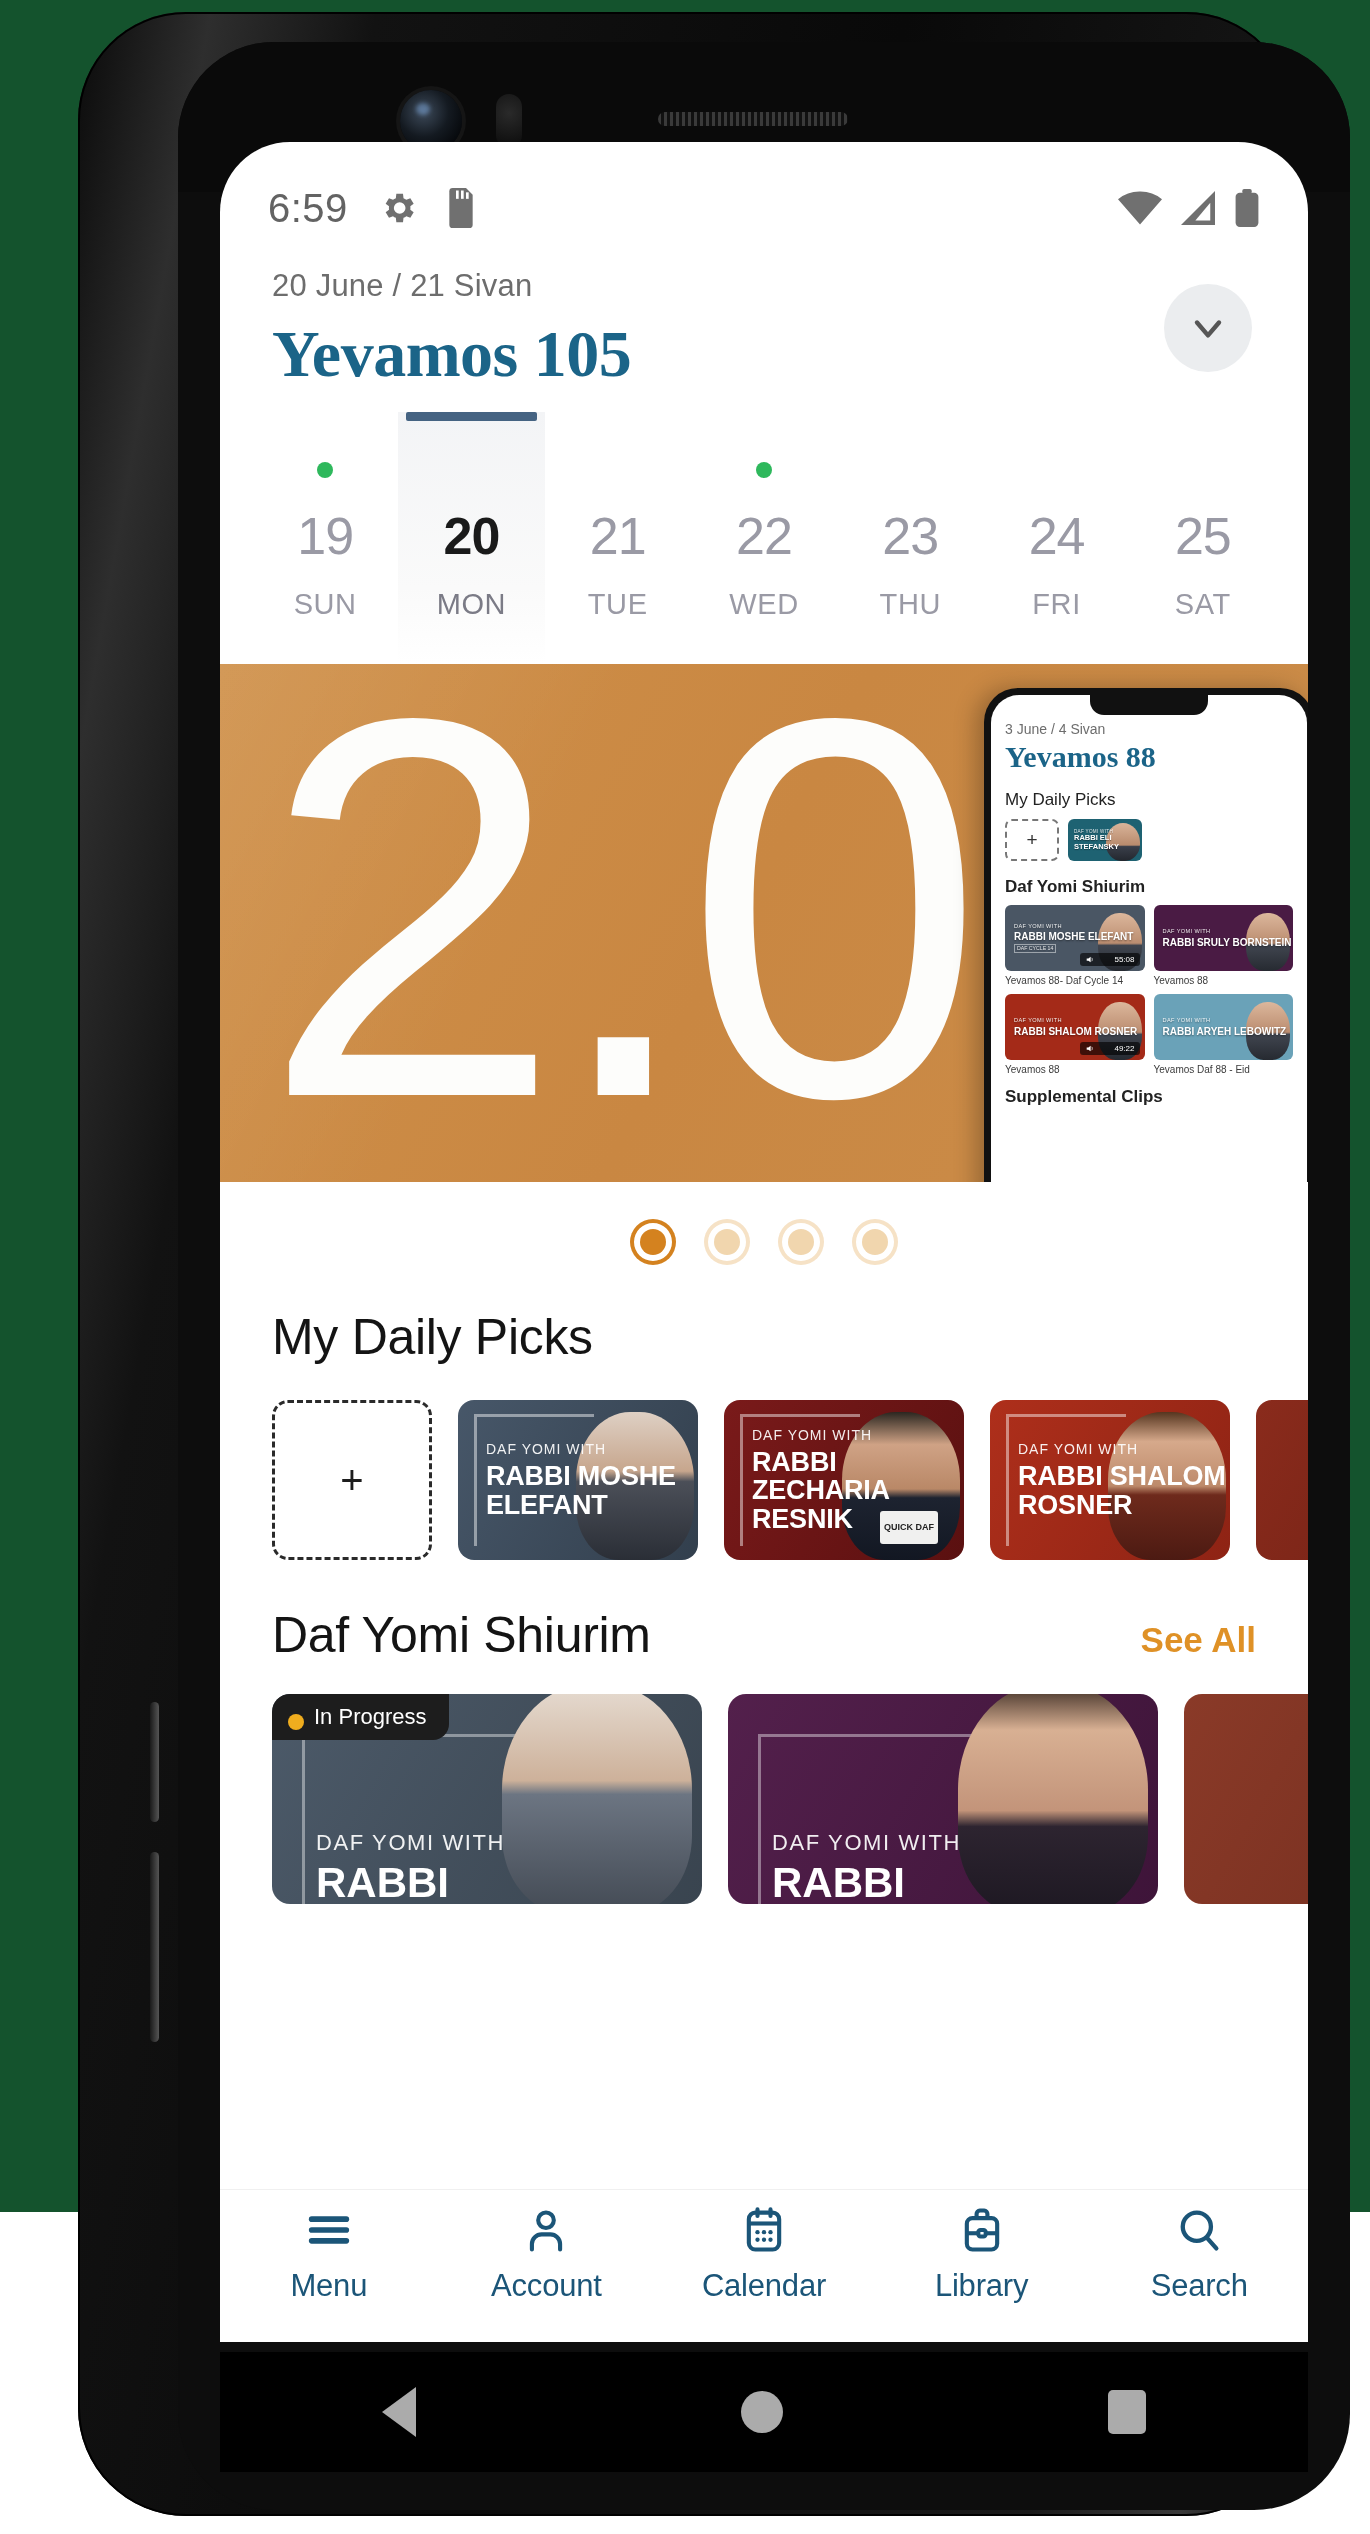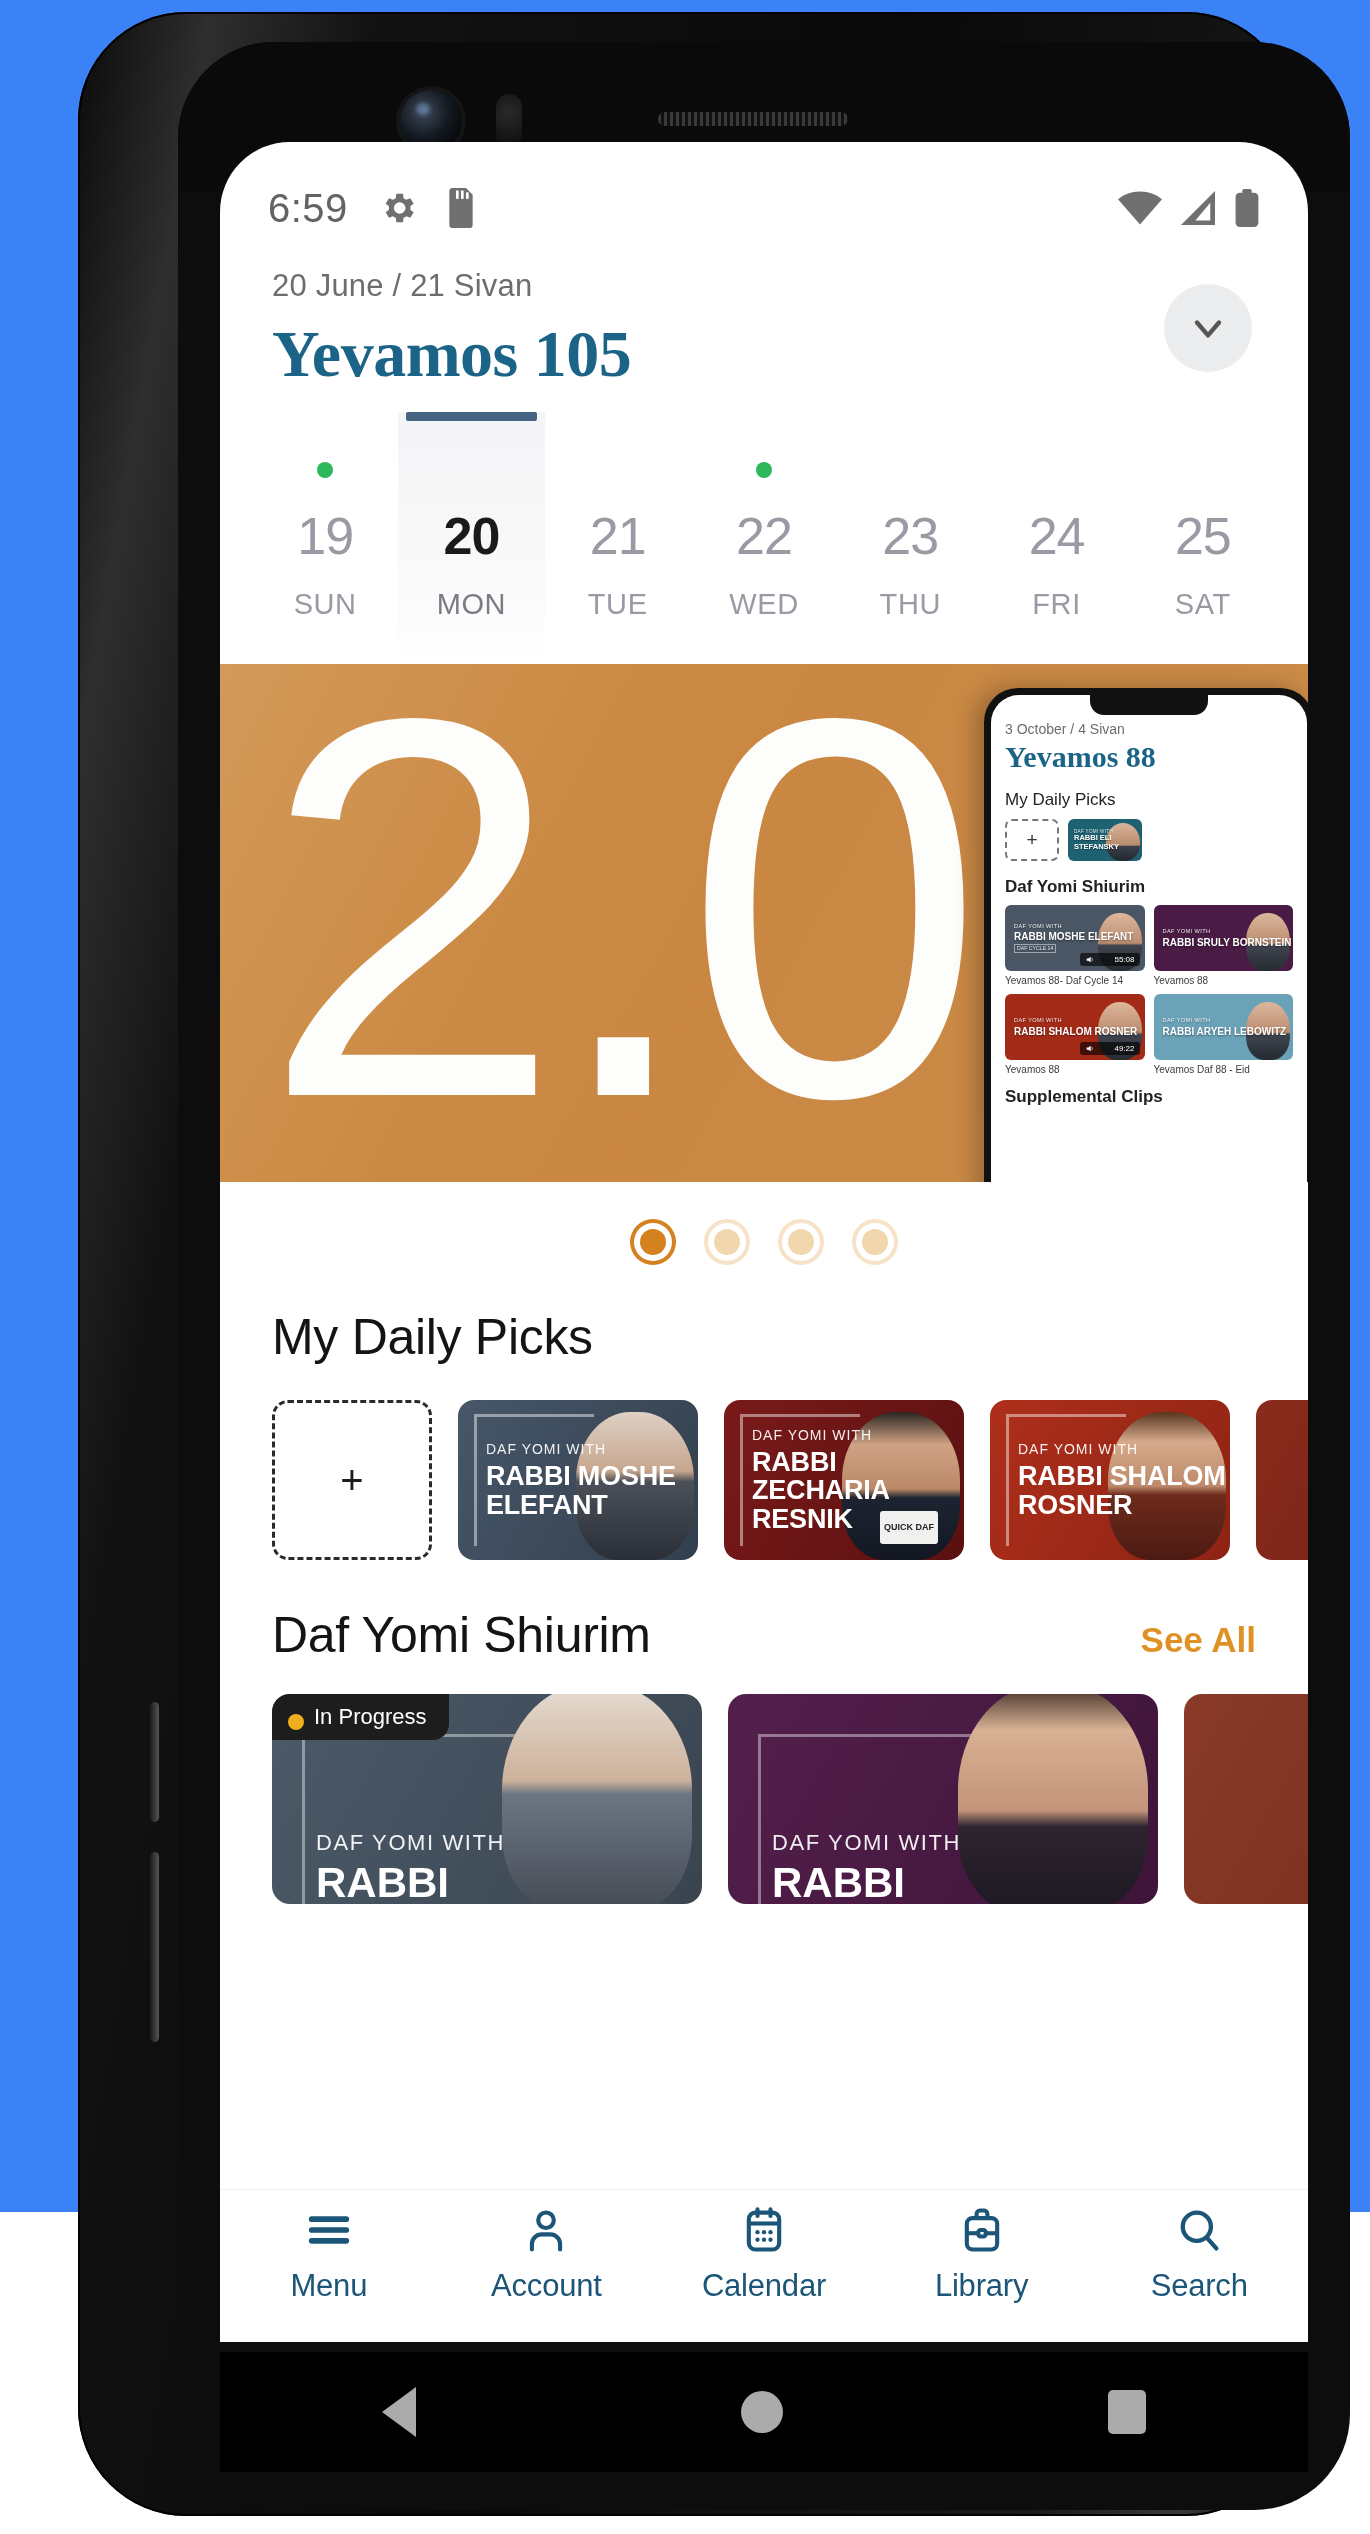--- a/index.html
+++ b/index.html
@@ -7,21 +7,21 @@
     width: 1370px; height: 2534px;
     background: #ffffff;
     font-family: "Liberation Sans", sans-serif;
     overflow: hidden;
   }
 
   
   .stage {
     position: relative;
     width: 1370px; height: 2212px;
-    background: #3b82f6;
+    background: #14532d;
   }
   .phone-outer {
     position: absolute;
     left: 78px; top: 12px;
     width: 1216px; height: 2504px;
     border-radius: 108px;
     background:
       linear-gradient(100deg,#0a0a0a 0%,#2e2e2e 8%,#121212 18%,#090909 50%,#1a1a1a 84%,#3a3a3a 93%,#0a0a0a 100%);
     box-shadow: 0 0 0 2px #000 inset;
   }
@@ -471,21 +471,21 @@
             <span class="dayname">SAT</span>
           </div>
         </div>
 
         <div class="promo">
           <div class="promo-num">2.0</div>
 
           <div class="mini">
             <div class="mini-screen">
               <div class="mini-notch"></div>
-              <div class="mini-date">3 October / 4 Sivan</div>
+              <div class="mini-date">3 June / 4 Sivan</div>
               <div class="mini-title">Yevamos 88</div>
 
               <div class="mini-h">My Daily Picks</div>
               <div class="mini-row">
                 <div class="mini-add">+</div>
                 <div class="mini-card" style="background:#1e6272">
                   <span class="cap">
                     <span class="tiny">DAF YOMI WITH</span>
                     <span>RABBI ELI STEFANSKY</span>
                   </span>

